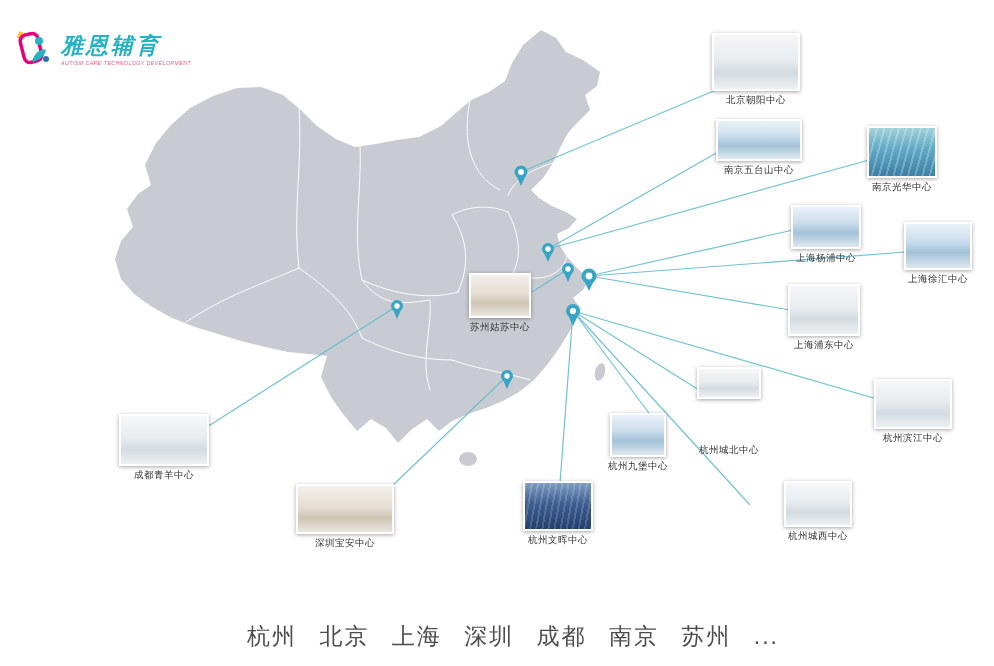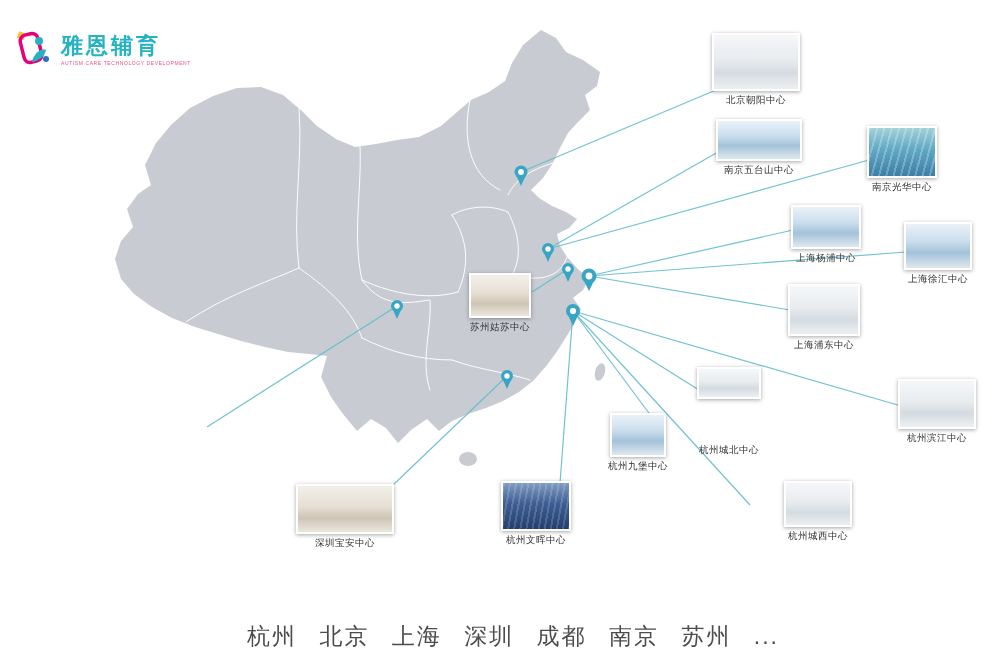--- a/index.html
+++ b/index.html
@@ -11,21 +11,21 @@
   .photo{border:2px solid #ffffff;box-sizing:border-box;box-shadow:0 1px 4px rgba(0,0,0,.35);}
   .card-label{font-size:9.5px;color:#2e2e2e;margin-top:3px;white-space:nowrap;letter-spacing:.5px;}
   .p-room-light{background:linear-gradient(180deg,#f5f7f9 0%,#e8ecef 45%,#d4dbe1 70%,#edf0f2 100%);}
   .p-room-blue{background:linear-gradient(180deg,#eaf2f8 0%,#cadded 40%,#a3c2d9 65%,#dfe8ee 100%);}
   .p-room-warm{background:linear-gradient(180deg,#f3f0ea 0%,#e5ded3 45%,#cfc5b5 70%,#eae6df 100%);}
   .p-building-teal{background:repeating-linear-gradient(105deg,rgba(255,255,255,.25) 0 2px,rgba(0,0,0,0) 2px 7px),
                    linear-gradient(180deg,#a2d1d9 0%,#5fa8c4 45%,#3d7ea6 100%);}
   .p-building-navy{background:repeating-linear-gradient(100deg,rgba(255,255,255,.16) 0 2px,rgba(0,0,0,0) 2px 6px),
                    linear-gradient(180deg,#7f9cc1 0%,#3d5d92 45%,#243f6e 100%);}
   
-  .logo{position:absolute;left:12px;top:28px;display:flex;align-items:flex-start;gap:5px;z-index:4;}
+  .logo{position:absolute;left:12px;top:28px;display:flex;align-items:flex-start;gap:5px;z-index:4;font-style:italic;}
   .logo-text-wrap{display:flex;flex-direction:column;}
   .logo-title{color:#25b3c3;font-size:22px;font-weight:bold;letter-spacing:3px;line-height:1.1;margin-top:6px;}
   .logo-tagline{color:#e8527f;font-size:5px;letter-spacing:.6px;margin-top:2px;white-space:nowrap;}
   
   .footer{position:absolute;left:16px;top:594px;width:100%;text-align:center;font-size:23px;color:#4c4c4c;
           letter-spacing:2px;word-spacing:14px;z-index:4;margin-top:27px;}
 </style>
 </head>
 <body>
 
@@ -169,41 +169,45 @@
   <div class="card" style="left:469px;top:273px;justify-content:center;">
     <div class="photo p-room-warm" style="width:62px;height:45px;"></div>
     <div class="card-label">苏州姑苏中心</div>
   </div>
 
   <div class="card" style="left:697px;top:367px;gap:42px;">
     <div class="photo p-room-light" style="width:64px;height:32px;"></div>
     <div class="card-label">杭州城北中心</div>
   </div>
 
-  <div class="card" style="left:898px;top:379px;">
+  <div class="card" style="left:874px;top:379px;">
     <div class="photo p-room-light" style="width:78px;height:50px;"></div>
     <div class="card-label">杭州滨江中心</div>
   </div>
 
   <div class="card" style="left:608px;top:413px;">
     <div class="photo p-room-blue" style="width:56px;height:44px;"></div>
     <div class="card-label">杭州九堡中心</div>
   </div>
 
-  <div class="card" style="left:501px;top:481px;font-family:Liberation Mono, monospace;">
+  <div class="card" style="left:523px;top:481px;font-family:Liberation Mono, monospace;">
     <div class="photo p-building-navy" style="width:70px;height:50px;"></div>
     <div class="card-label">杭州文晖中心</div>
   </div>
 
   <div class="card" style="left:748px;top:481px;padding-left:36px;">
     <div class="photo p-room-light" style="width:68px;height:46px;"></div>
     <div class="card-label">杭州城西中心</div>
   </div>
 
   <div class="card" style="left:296px;top:484px;">
     <div class="photo p-room-warm" style="width:98px;height:50px;"></div>
     <div class="card-label">深圳宝安中心</div>
   </div>
 
+  <div class="card" style="left:119px;top:414px;">
+    <div class="photo p-room-light" style="width:90px;height:52px;"></div>
+    <div class="card-label">成都青羊中心</div>
+  </div>
 
   <div class="footer">杭州 北京 上海 深圳 成都 南京 苏州 ...</div>
 
 </div>
 
 </body></html>

